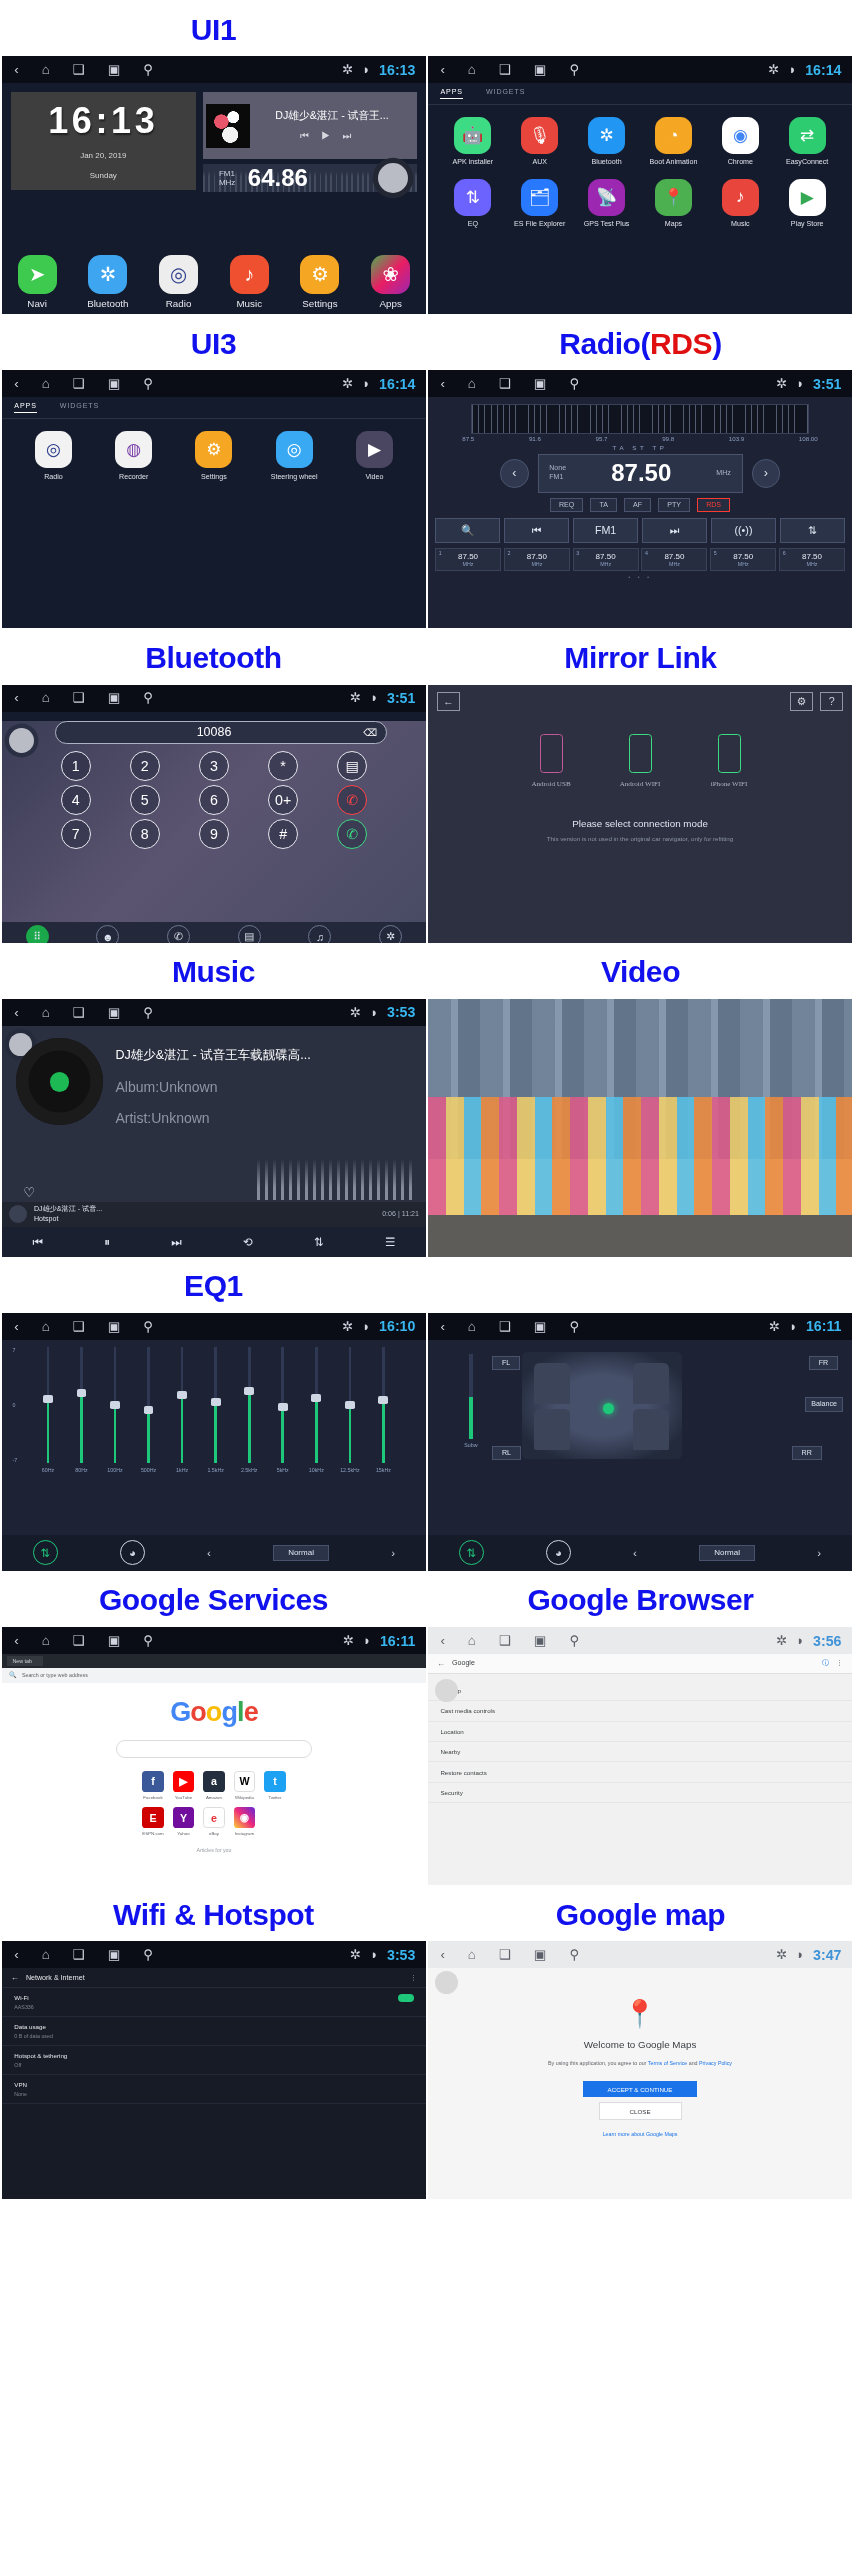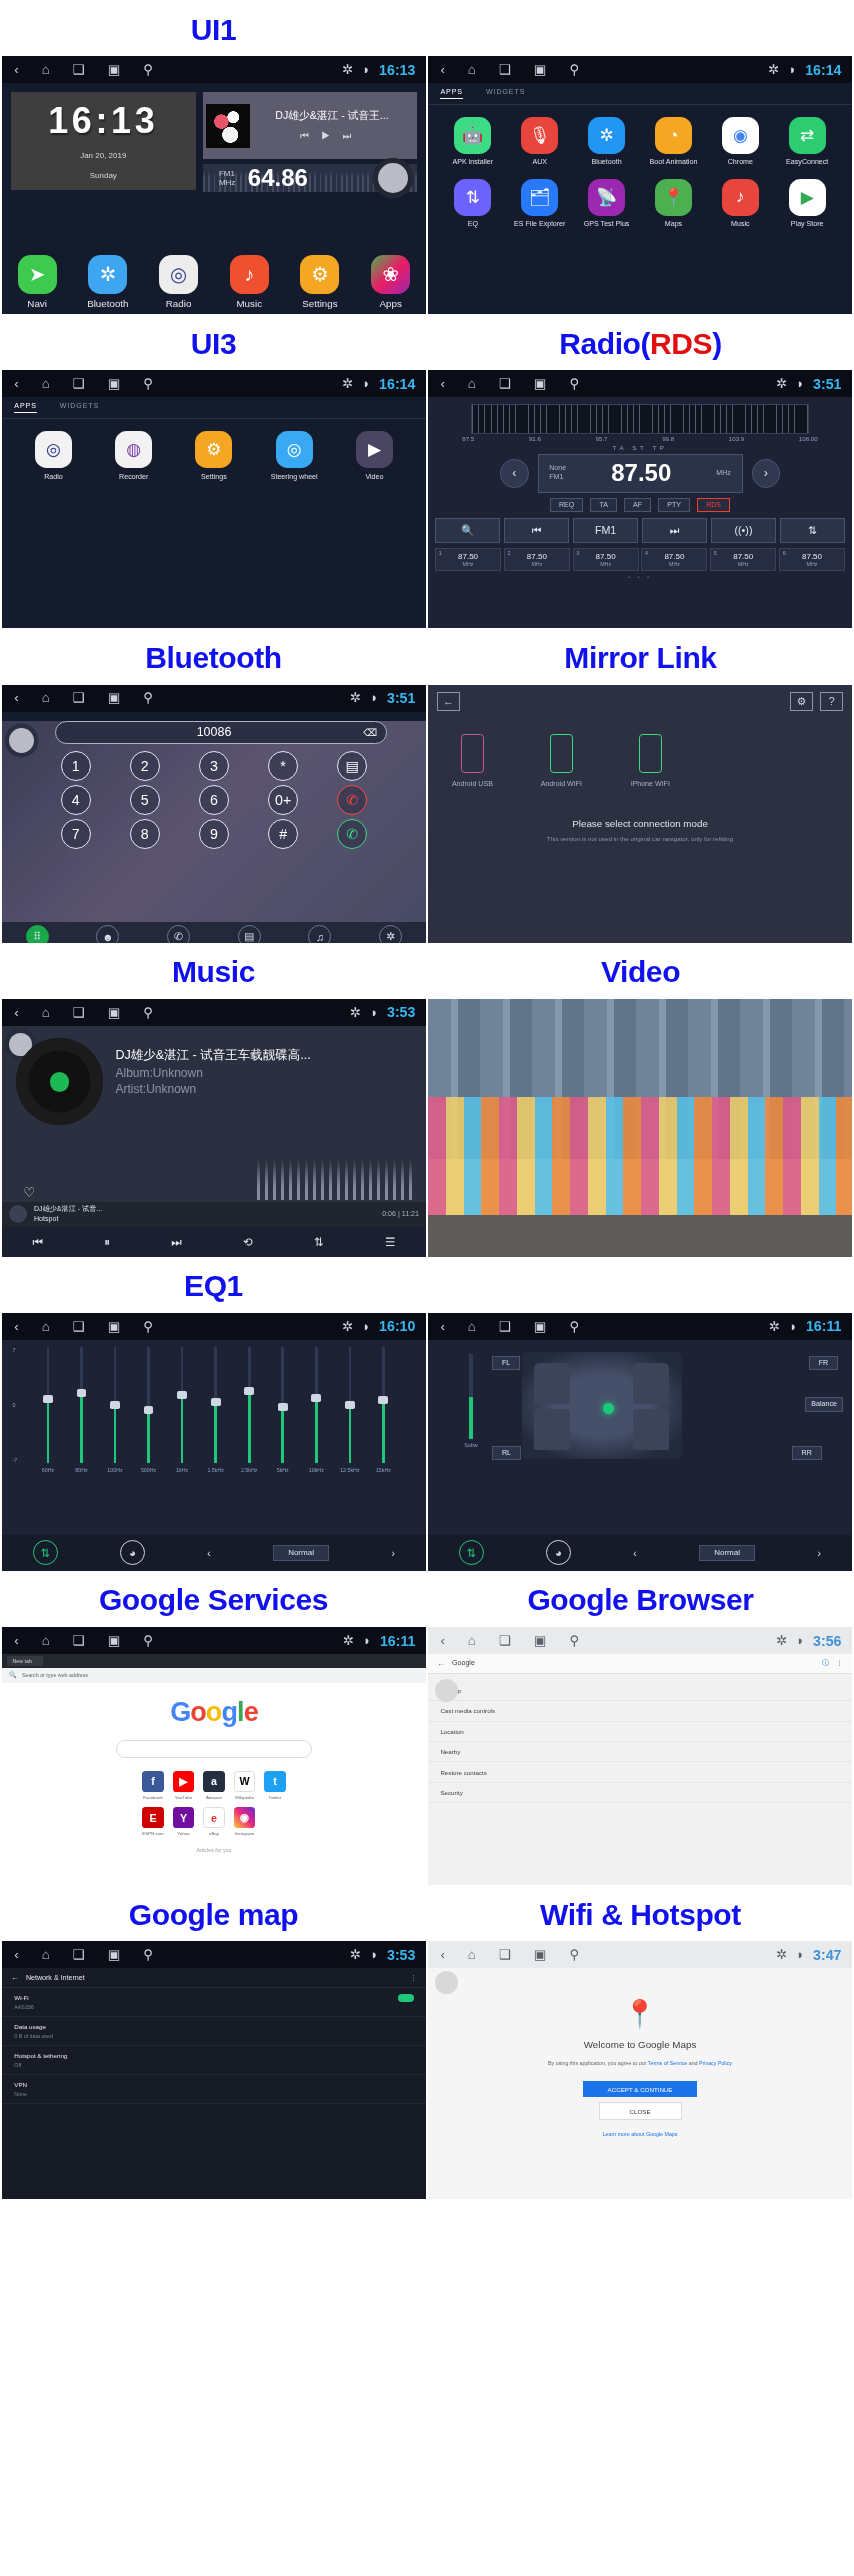--- a/index.html
+++ b/index.html
@@ -151,39 +151,39 @@
   .bt-bar { position:absolute; bottom:0; left:0; right:0; height:30px; background:#23293a;
             display:flex; align-items:center; justify-content:space-around; }
   .bt-bar .circ { width:23px;height:23px;font-size:10.7px;background:transparent;border-color:#6b7governance; border:0.9px solid #6b7690; }
   .bt-bar .circ.act { background:#1aa84a; border-color:#1aa84a; }
 
   
   .ml { height:231px; background:#2c3040; position:relative; padding-top:7.1px; }
   .ml-top { display:flex; justify-content:space-between; padding:0 9px; }
   .ml-sq { width:23px;height:19.6px;border:0.9px solid #8d95a6;color:#cfd4de;font-size:10.7px;
            display:flex;align-items:center;justify-content:center; }
-  .ml-mid { display:flex; justify-content:flex-start; margin-top:23px; }
+  .ml-mid { display:flex; justify-content:center; margin-top:23px;font-family:Liberation Serif, serif; }
   .ml-dev { text-align:center; width:89px; }
   .ml-phone { width:23px;height:39px;border:1.8px solid #c05a9a;border-radius:3.6px;margin:0 auto; }
   .ml-phone.g { border-color:#3ddc84; }
   .ml-lbl { font-size:7.1px; color:#aab2c2; margin-top:7.1px; }
   .ml-note { text-align:center; margin-top:30px; }
   .ml-note1 { color:#dfe5f0; font-size:9.8px; }
   .ml-note2 { color:#8d95a6; font-size:6.2px; margin-top:5.3px; }
 
   
   .mp { height:231px; background:#2b3040; position:relative; }
   .mp-main { display:flex; padding:12.5px 14.2px 0 14.2px; gap:12.5px; }
   .vinyl { width:87px;height:87px;border-radius:50%;background:#111;
            display:flex;align-items:center;justify-content:center; position:relative;
            box-shadow:inset 0 0 0 12.5px #1b1b1b; }
   .vinyl::after { content:""; width:19.6px;height:19.6px;border-radius:50%;background:#1db954; }
   .mp-meta { flex:1; padding-top:9px; }
   .mp-title { color:#fff; font-size:12.5px; }
-  .mp-sub { color:#8d95a6; font-size:12px; margin-top:2px; }
+  .mp-sub { color:#8d95a6; font-size:14px; margin-top:15px; }
   .spectrum { position:absolute; right:9px; bottom:57px; width:160px; height:41px;
       background:repeating-linear-gradient(90deg,#cfd6e4 0 2.7px, transparent 2.7px 8px);
       mask-image:linear-gradient(to top,#000 0 30%, transparent 100%); opacity:.55; }
   .mp-fav { position:absolute; left:21.4px; bottom:57px; color:#cfd4de; font-size:13.3px; }
   .mp-now { position:absolute; bottom:30px; left:0; right:0; height:25px; background:#20252f;
             display:flex; align-items:center; padding:0 7.1px; gap:7.1px; }
   .mp-now-ico { width:18px;height:18px;border-radius:50%;background:#3a4152; }
   .mp-now-txt { flex:1; color:#dfe5f0; font-size:7.1px; line-height:1.5; }
   .mp-now-time { color:#aab2c2; font-size:7.1px; }
   .mp-bar { position:absolute; bottom:0; left:0; right:0; height:30px; background:#1b2030;
@@ -967,22 +967,22 @@
         <div class="lst-item">Cast media controls</div>
         <div class="lst-item">Location</div>
         <div class="lst-item">Nearby</div>
         <div class="lst-item">Restore contacts</div>
         <div class="lst-item">Security</div>
       </div>
     </div>
   </div>
 
   <div class="row-titles">
+    <div class="section-title">Wifi &amp; Hotspot</div>
     <div class="section-title">Google map</div>
-    <div class="section-title">Wifi &amp; Hotspot</div>
   </div>
   <div class="row-panels">
 
     <div class="panel">
       <div class="statusbar">
         <span class="sb-ico">‹</span>
         <span class="sb-ico">⌂</span>
         <span class="sb-ico">❑</span>
         <span class="sb-ico">▣</span>
         <span class="sb-ico">⚲</span>

